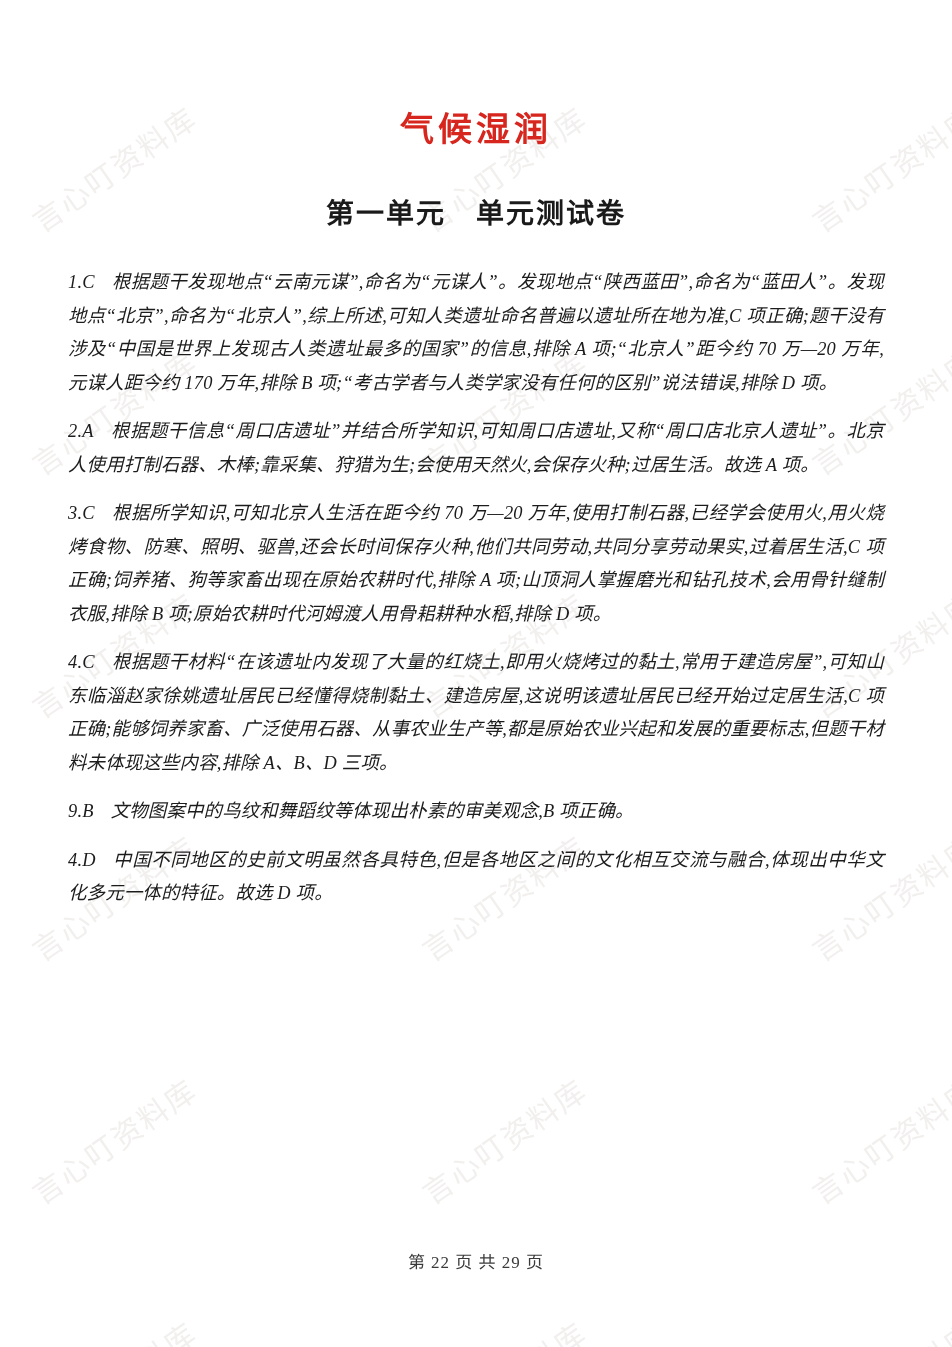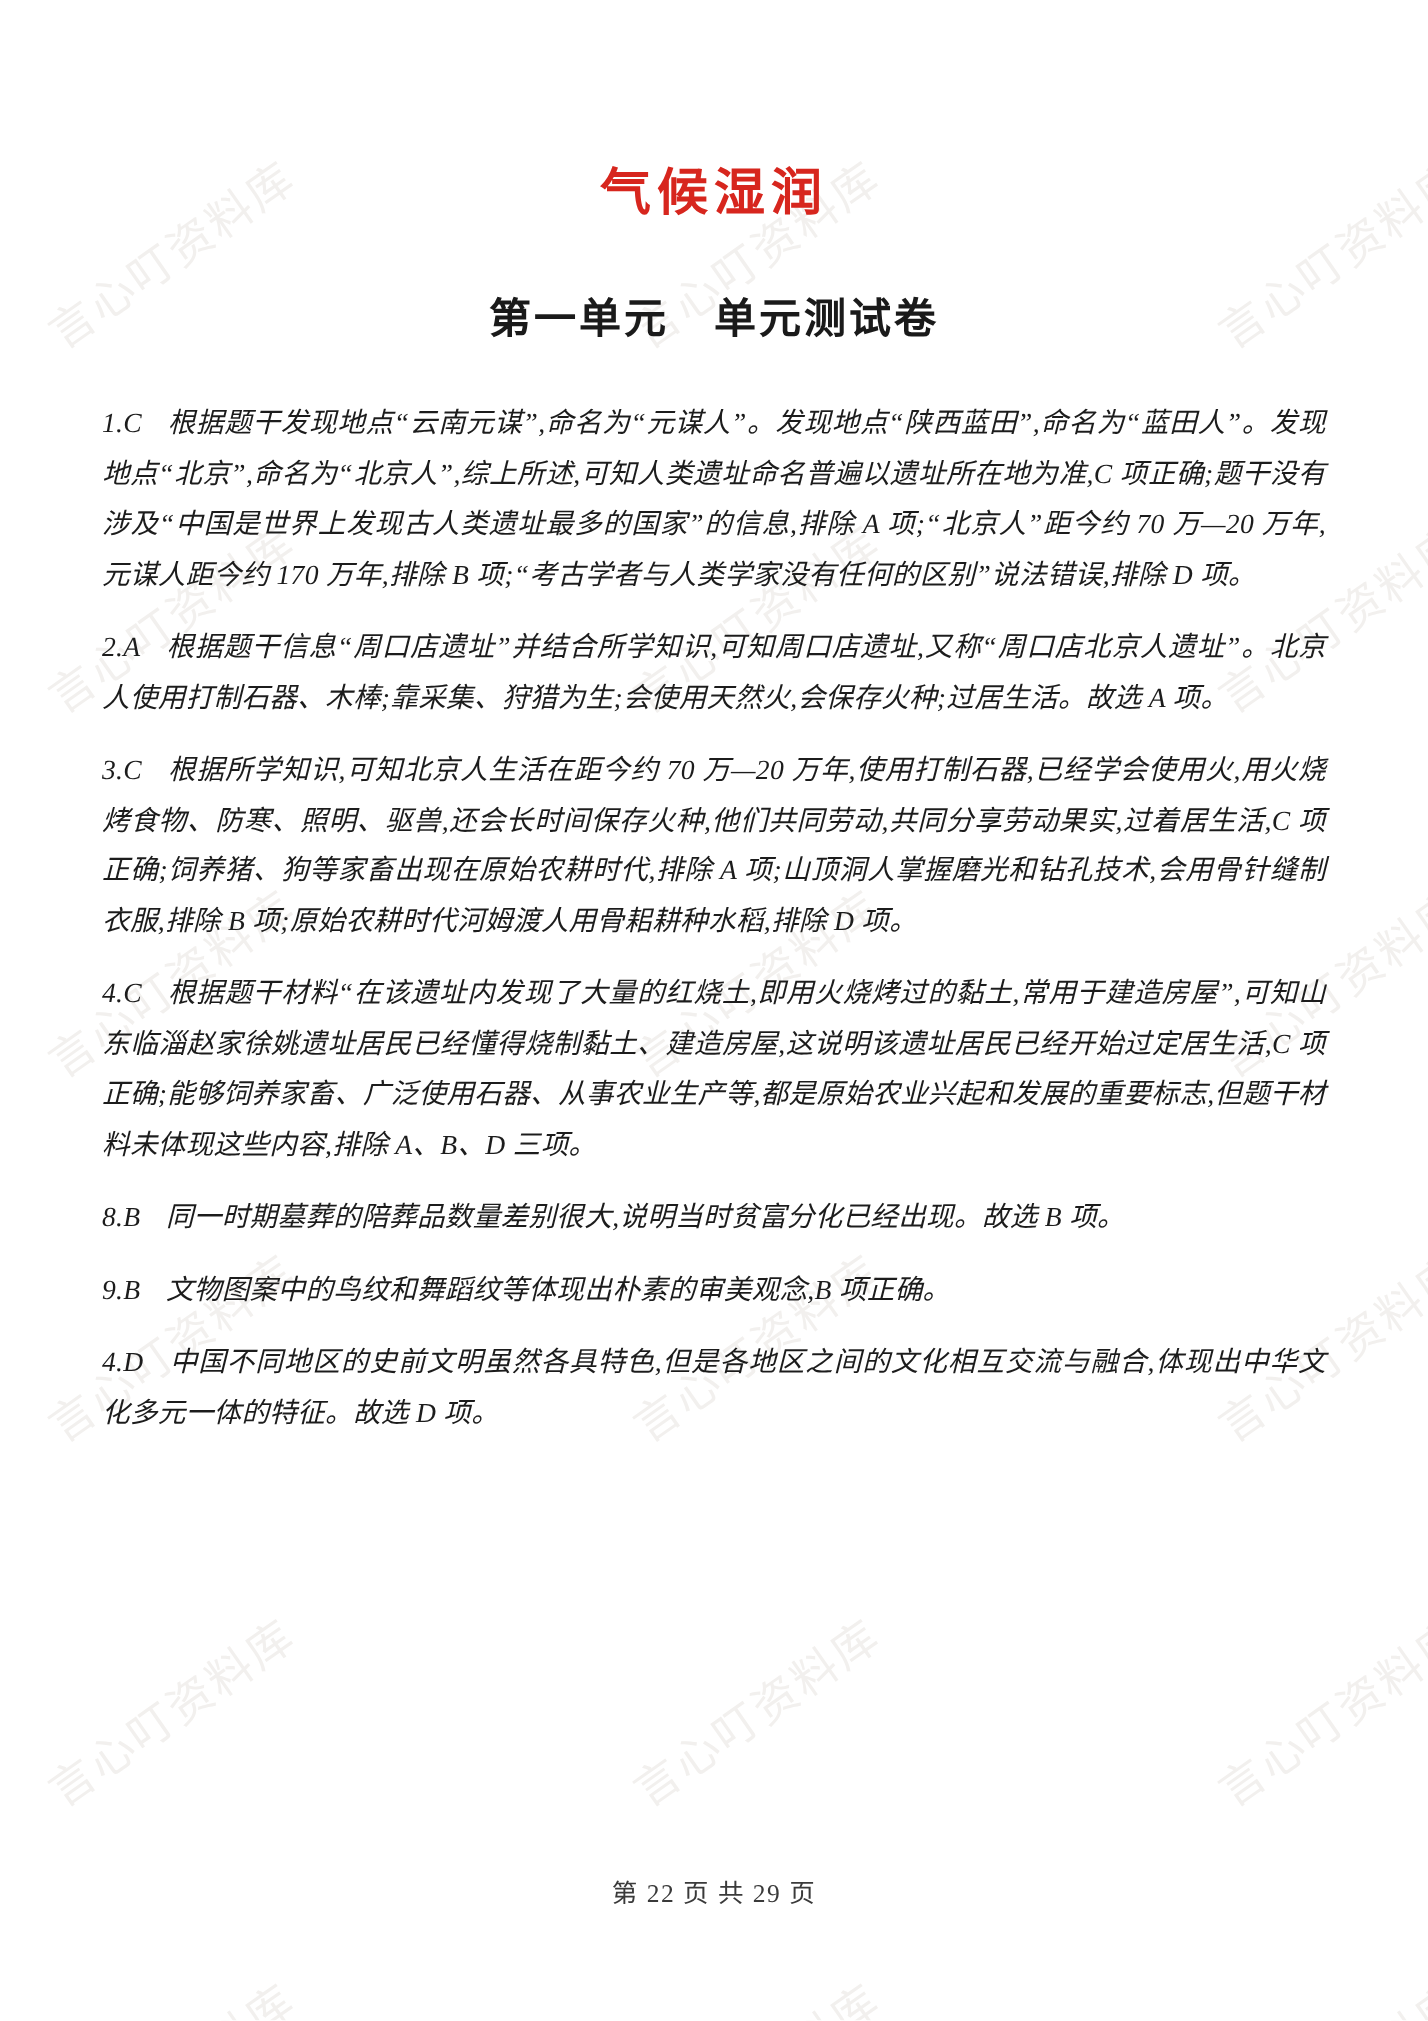--- a/index.html
+++ b/index.html
@@ -138,21 +138,20 @@
 
     <h1 class="doc-title">气候湿润</h1>
 
     <h2 class="doc-subtitle">第一单元　单元测试卷</h2>
 
     <div class="answers" id="answer-list">
         <p class="answer-item"><span class="num">1.</span><span class="choice">C</span><span class="gap"></span><span class="body">根据题干发现地点“云南元谋”,命名为“元谋人”。发现地点“陕西蓝田”,命名为“蓝田人”。发现地点“北京”,命名为“北京人”,综上所述,可知人类遗址命名普遍以遗址所在地为准,C 项正确;题干没有涉及“中国是世界上发现古人类遗址最多的国家”的信息,排除 A 项;“北京人”距今约 70 万—20 万年,元谋人距今约 170 万年,排除 B 项;“考古学者与人类学家没有任何的区别”说法错误,排除 D 项。</span></p>
         <p class="answer-item"><span class="num">2.</span><span class="choice">A</span><span class="gap"></span><span class="body">根据题干信息“周口店遗址”并结合所学知识,可知周口店遗址,又称“周口店北京人遗址”。北京人使用打制石器、木棒;靠采集、狩猎为生;会使用天然火,会保存火种;过居生活。故选 A 项。</span></p>
         <p class="answer-item"><span class="num">3.</span><span class="choice">C</span><span class="gap"></span><span class="body">根据所学知识,可知北京人生活在距今约 70 万—20 万年,使用打制石器,已经学会使用火,用火烧烤食物、防寒、照明、驱兽,还会长时间保存火种,他们共同劳动,共同分享劳动果实,过着居生活,C 项正确;饲养猪、狗等家畜出现在原始农耕时代,排除 A 项;山顶洞人掌握磨光和钻孔技术,会用骨针缝制衣服,排除 B 项;原始农耕时代河姆渡人用骨耜耕种水稻,排除 D 项。</span></p>
         <p class="answer-item"><span class="num">4.</span><span class="choice">C</span><span class="gap"></span><span class="body">根据题干材料“在该遗址内发现了大量的红烧土,即用火烧烤过的黏土,常用于建造房屋”,可知山东临淄赵家徐姚遗址居民已经懂得烧制黏土、建造房屋,这说明该遗址居民已经开始过定居生活,C 项正确;能够饲养家畜、广泛使用石器、从事农业生产等,都是原始农业兴起和发展的重要标志,但题干材料未体现这些内容,排除 A、B、D 三项。</span></p>
-        <p class="answer-item"><span class="num">8.</span><span class="choice">B</span><span class="gap"></span><span class="body">同一时期墓葬的陪葬品数量差别很大,说明当时贫富分化已经出现。故选 B 项。</span></p>
         <p class="answer-item"><span class="num">9.</span><span class="choice">B</span><span class="gap"></span><span class="body">文物图案中的鸟纹和舞蹈纹等体现出朴素的审美观念,B 项正确。</span></p>
         <p class="answer-item"><span class="num">4.</span><span class="choice">D</span><span class="gap"></span><span class="body">中国不同地区的史前文明虽然各具特色,但是各地区之间的文化相互交流与融合,体现出中华文化多元一体的特征。故选 D 项。</span></p>
       </div>
 
   </div>
 
   <div class="footer">第 22 页 共 29 页</div>
 
 </div>
 

